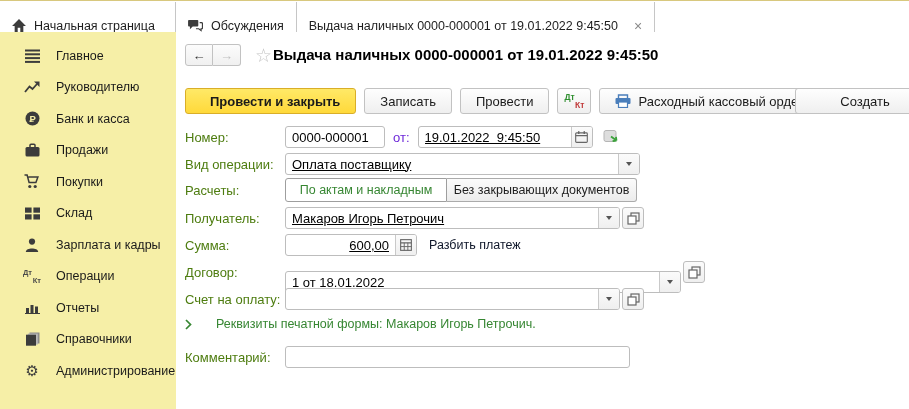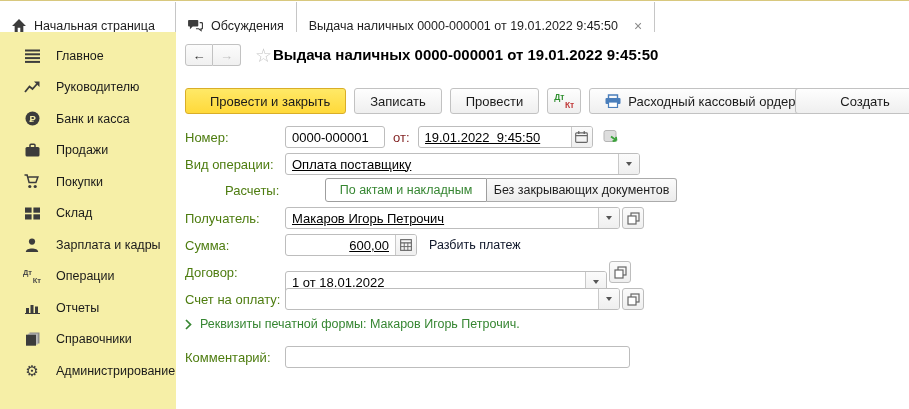--- a/index.html
+++ b/index.html
@@ -35,21 +35,21 @@
             border:1px solid #C2C2C2; background:linear-gradient(#FCFCFC,#F0F0F0); font-size:13px; color:#333; }
   .navbtn.left { border-radius:3px 0 0 3px; }
   .navbtn.right { border-radius:0 3px 3px 0; border-left:none; color:#BFBFBF; }
   .star { font-size:19px; color:#C4C4C4; margin-left:14px; line-height:1; }
   .doctitle { position:absolute; top:14px; left:97px; font-size:15px; font-weight:bold; color:#000; white-space:nowrap; }
 
   .toolbar { position:absolute; top:56px; left:9px; display:flex; gap:8px; align-items:center; }
   .btn { display:inline-flex; align-items:center; justify-content:center; height:26px; padding:0 15px;
          border:1px solid #C2C2C2; border-radius:3px; background:linear-gradient(#FEFEFE,#EFEFEF);
          font-size:13px; color:#1a1a1a; white-space:nowrap; gap:7px; cursor:default; }
-  .btn-primary { background:linear-gradient(#FFE967,#FFD93A); border-color:#D9AE28; font-weight:normal;padding-left:24px; }
+  .btn-primary { background:linear-gradient(#FFE967,#FFD93A); border-color:#D9AE28; font-weight:bold;padding-left:24px; }
   .btn-dtkt { width:34px; padding:0; position:relative; }
   .btn-dtkt .box { position:relative; width:22px; height:18px; font-size:8.5px; font-weight:bold; }
   .btn-dtkt .dt { position:absolute; top:0; left:1px; color:#2F8F2F; }
   .btn-dtkt .kt { position:absolute; bottom:0; right:1px; color:#C03A3A; }
   .btn-create { position:absolute; top:56px; left:619px; width:140px; }
 
   
   .frow { position:absolute; left:9px; display:flex; align-items:center; height:24px; }
   .flabel { width:100px; font-size:13px; color:#4d7c0f; flex:none; }
   .inp { height:22px; border:1px solid #BDBDBD; border-radius:3px; font-size:13px; padding:0 6px;
@@ -57,29 +57,29 @@
   .field { display:flex; align-items:stretch; height:22px; border:1px solid #BDBDBD; border-radius:3px;
            background:#fff; overflow:hidden;text-decoration:underline; }
   .field input { border:none; height:20px; flex:1; font-size:13px; padding:0 6px; outline:none; min-width:0;
                  font-family:"Liberation Sans", sans-serif; background:transparent; }
   .inbtn { width:21px; flex:none; border-left:1px solid #C9C9C9; background:linear-gradient(#FBFBFB,#EFEFEF);
            display:flex; align-items:center; justify-content:center; color:#555; cursor:default; }
   .caret { width:0; height:0; border-left:3.5px solid transparent; border-right:3.5px solid transparent;
            border-top:4.5px solid #555; }
   .openbtn { width:22px; height:22px; margin-left:2px; border:1px solid #BDBDBD; border-radius:3px;
              background:linear-gradient(#FBFBFB,#EFEFEF); display:flex; align-items:center; justify-content:center; }
-  .lbl-inline { font-size:13px; color:#7f1d1d; margin:0 8px; }
+  .lbl-inline { font-size:13px; color:#6d28d9; margin:0 8px; }
   .toggle { display:flex; height:24px; }
   .toggle .t1 { width:162px; border:1px solid #9E9E9E; border-radius:3px 0 0 3px; background:#fff;
                 color:#368632; font-size:12.5px; display:flex; align-items:center; justify-content:center; }
   .toggle .t2 { width:190px; border:1px solid #ABABAB; border-left:none; border-radius:0 3px 3px 0;
                 background:linear-gradient(#FBFBFB,#ECECEC); color:#1e1e1e; font-size:12.5px;
                 display:flex; align-items:center; justify-content:center; }
   .link { font-size:12.5px; color:#0f172a; margin-left:12px; white-space:nowrap; }
-  .greenrow { position:absolute; left:9px; display:flex; align-items:center; gap:8px; }
+  .greenrow { position:absolute; left:9px; display:flex; align-items:center; gap:24px; }
   .greentext { font-size:12.5px; color:#368632; }
   .relicon { margin-left:10px; display:flex; align-items:center; }
 </style>
 </head>
 <body>
 
 <div class="page">
 
   <div class="tabstrip">
     <div class="tab first">
@@ -290,21 +290,21 @@
     <div class="frow" style="top:120px;">
       <span class="flabel">Вид операции:</span>
       <div class="field" style="width:355px;">
         <input value="Оплата поставщику" style="">
         <div class="inbtn">
             <span class="caret"></span>
           </div>
       </div>
     </div>
 
-    <div class="frow" style="top:146px;margin-left:40px;">
+    <div class="frow" style="top:146px;">
       <span class="flabel">Расчеты:</span>
       <div class="toggle">
         <div class="t1">По актам и накладным</div>
         <div class="t2">Без закрывающих документов</div>
       </div>
     </div>
 
     <div class="frow" style="top:174px;">
       <span class="flabel">Получатель:</span>
       <div class="field" style="width:335px;">
@@ -333,21 +333,21 @@
               <line x1="8.5" y1="4.2" x2="8.5" y2="12.3" stroke="#666"></line>
               <line x1="0.7" y1="8.2" x2="12.3" y2="8.2" stroke="#666"></line>
             </svg>
         </div>
       </div>
       <span class="link">Разбить платеж</span>
     </div>
 
     <div class="frow" style="top:228px;">
       <span class="flabel">Договор:</span>
-      <div class="field" style="width:322px;margin-top:20px;">
+      <div class="field" style="width:396px;margin-top:20px;">
         <input value="1 от 18.01.2022" style="">
         <div class="inbtn">
             <span class="caret"></span>
           </div>
       </div>
       <div class="openbtn">
         <svg width="13" height="13" viewBox="0 0 13 13">
             <rect x="4" y="1" width="8" height="8" fill="none" stroke="#666" stroke-width="1.2"></rect>
             <rect x="1" y="4" width="8" height="8" fill="#fff" stroke="#666" stroke-width="1.2"></rect>
           </svg>

